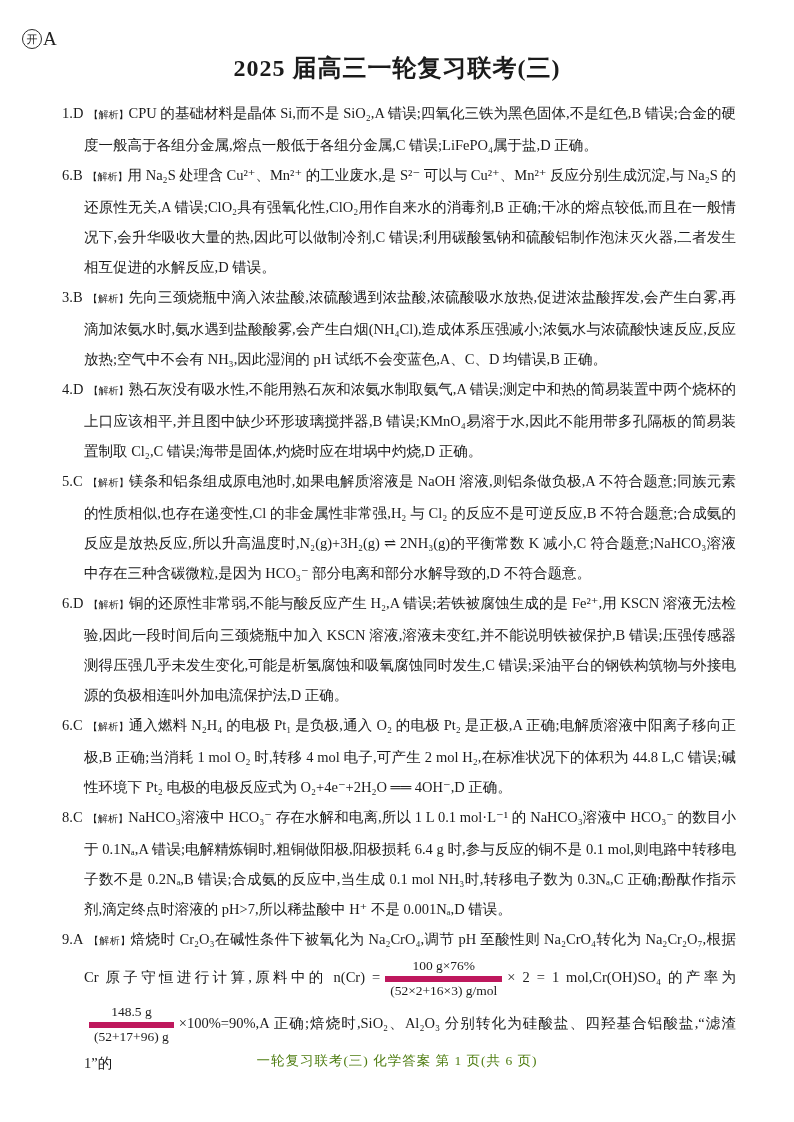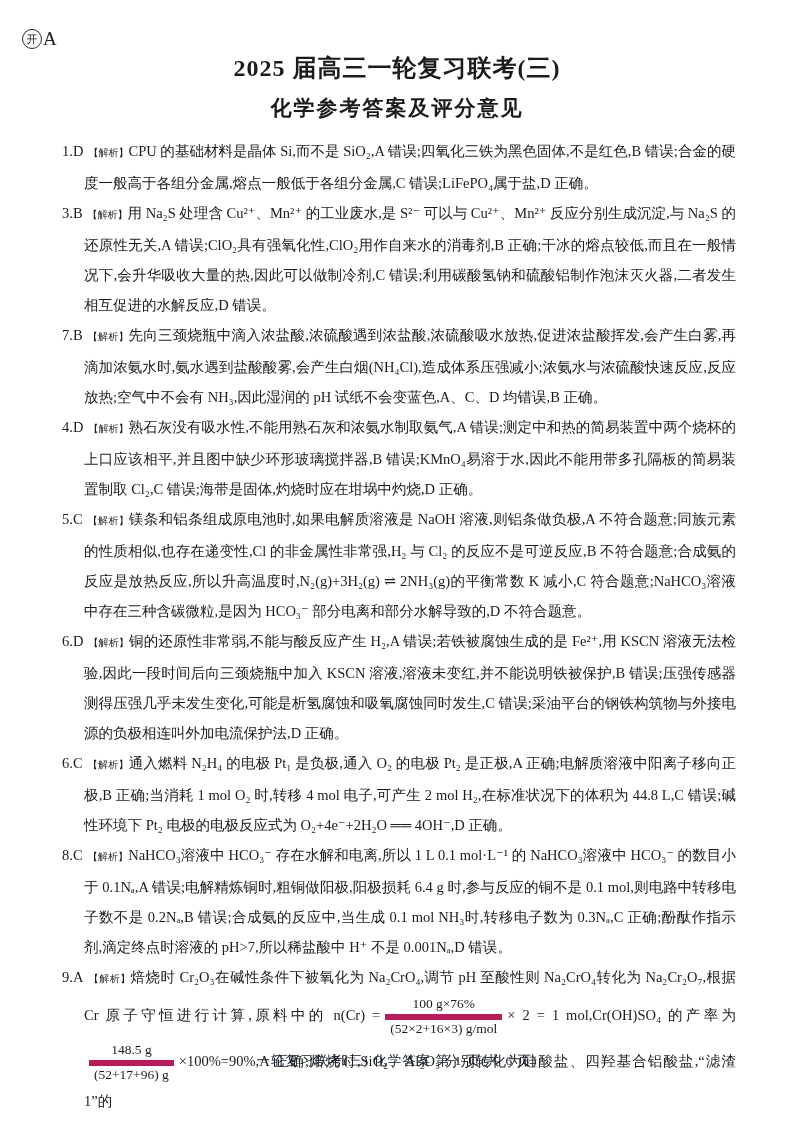--- a/index.html
+++ b/index.html
@@ -59,44 +59,43 @@
     font-size:13.5px;
     margin:2px 5px;
   }
   .frac .fnum { display:block; border-bottom:6px solid #be185d; padding:0 5px 1px 5px; }
   .frac .fden { display:block; padding:1px 5px 0 5px; }
   .footer {
     position:absolute;
     left:0; right:0; top:1052px;
     text-align:center;
     font-size:13.5px;
-    color:#0f172a;
+    color:#4d7c0f;
     letter-spacing:1px;
   }
 </style>
 </head>
 <body>
 
 <div class="page">
 
   <div class="badge">
     <span class="badge-circle">开</span>
     <span class="badge-letter">A</span>
   </div>
 
   <div class="title">2025 届高三一轮复习联考(三)</div>
-  <div class="subtitle">化学参考答案及评分意见</div>
 
   <div class="content">
 
     <p class="item"><span class="num">1.D</span><span class="tag">【解析】</span><span>CPU 的基础材料是晶体 Si,而不是 SiO₂,A 错误;四氧化三铁为黑色固体,不是红色,B 错误;合金的硬度一般高于各组分金属,熔点一般低于各组分金属,C 错误;LiFePO₄属于盐,D 正确。</span></p>
 
-    <p class="item"><span class="num">3.B</span><span class="tag">【解析】</span><span>用 Na₂S 处理含 Cu²⁺、Mn²⁺ 的工业废水,是 S²⁻ 可以与 Cu²⁺、Mn²⁺ 反应分别生成沉淀,与 Na₂S 的还原性无关,A 错误;ClO₂具有强氧化性,ClO₂用作自来水的消毒剂,B 正确;干冰的熔点较低,而且在一般情况下,会升华吸收大量的热,因此可以做制冷剂,C 错误;利用碳酸氢钠和硫酸铝制作泡沫灭火器,二者发生相互促进的水解反应,D 错误。</span></p>
+    <p class="item"><span class="num">6.B</span><span class="tag">【解析】</span><span>用 Na₂S 处理含 Cu²⁺、Mn²⁺ 的工业废水,是 S²⁻ 可以与 Cu²⁺、Mn²⁺ 反应分别生成沉淀,与 Na₂S 的还原性无关,A 错误;ClO₂具有强氧化性,ClO₂用作自来水的消毒剂,B 正确;干冰的熔点较低,而且在一般情况下,会升华吸收大量的热,因此可以做制冷剂,C 错误;利用碳酸氢钠和硫酸铝制作泡沫灭火器,二者发生相互促进的水解反应,D 错误。</span></p>
 
-    <p class="item"><span class="num">7.B</span><span class="tag">【解析】</span><span>先向三颈烧瓶中滴入浓盐酸,浓硫酸遇到浓盐酸,浓硫酸吸水放热,促进浓盐酸挥发,会产生白雾,再滴加浓氨水时,氨水遇到盐酸酸雾,会产生白烟(NH₄Cl),造成体系压强减小;浓氨水与浓硫酸快速反应,反应放热;空气中不会有 NH₃,因此湿润的 pH 试纸不会变蓝色,A、C、D 均错误,B 正确。</span></p>
+    <p class="item"><span class="num">3.B</span><span class="tag">【解析】</span><span>先向三颈烧瓶中滴入浓盐酸,浓硫酸遇到浓盐酸,浓硫酸吸水放热,促进浓盐酸挥发,会产生白雾,再滴加浓氨水时,氨水遇到盐酸酸雾,会产生白烟(NH₄Cl),造成体系压强减小;浓氨水与浓硫酸快速反应,反应放热;空气中不会有 NH₃,因此湿润的 pH 试纸不会变蓝色,A、C、D 均错误,B 正确。</span></p>
 
     <p class="item"><span class="num">4.D</span><span class="tag">【解析】</span><span>熟石灰没有吸水性,不能用熟石灰和浓氨水制取氨气,A 错误;测定中和热的简易装置中两个烧杯的上口应该相平,并且图中缺少环形玻璃搅拌器,B 错误;KMnO₄易溶于水,因此不能用带多孔隔板的简易装置制取 Cl₂,C 错误;海带是固体,灼烧时应在坩埚中灼烧,D 正确。</span></p>
 
     <p class="item"><span class="num">5.C</span><span class="tag">【解析】</span><span>镁条和铝条组成原电池时,如果电解质溶液是 NaOH 溶液,则铝条做负极,A 不符合题意;同族元素的性质相似,也存在递变性,Cl 的非金属性非常强,H₂ 与 Cl₂ 的反应不是可逆反应,B 不符合题意;合成氨的反应是放热反应,所以升高温度时,N₂(g)+3H₂(g) ⇌ 2NH₃(g)的平衡常数 K 减小,C 符合题意;NaHCO₃溶液中存在三种含碳微粒,是因为 HCO₃⁻ 部分电离和部分水解导致的,D 不符合题意。</span></p>
 
     <p class="item"><span class="num">6.D</span><span class="tag">【解析】</span><span>铜的还原性非常弱,不能与酸反应产生 H₂,A 错误;若铁被腐蚀生成的是 Fe²⁺,用 KSCN 溶液无法检验,因此一段时间后向三颈烧瓶中加入 KSCN 溶液,溶液未变红,并不能说明铁被保护,B 错误;压强传感器测得压强几乎未发生变化,可能是析氢腐蚀和吸氧腐蚀同时发生,C 错误;采油平台的钢铁构筑物与外接电源的负极相连叫外加电流保护法,D 正确。</span></p>
 
     <p class="item"><span class="num">6.C</span><span class="tag">【解析】</span><span>通入燃料 N₂H₄ 的电极 Pt₁ 是负极,通入 O₂ 的电极 Pt₂ 是正极,A 正确;电解质溶液中阳离子移向正极,B 正确;当消耗 1 mol O₂ 时,转移 4 mol 电子,可产生 2 mol H₂,在标准状况下的体积为 44.8 L,C 错误;碱性环境下 Pt₂ 电极的电极反应式为 O₂+4e⁻+2H₂O ══ 4OH⁻,D 正确。</span></p>
 
     <p class="item"><span class="num">8.C</span><span class="tag">【解析】</span><span>NaHCO₃溶液中 HCO₃⁻ 存在水解和电离,所以 1 L 0.1 mol·L⁻¹ 的 NaHCO₃溶液中 HCO₃⁻ 的数目小于 0.1Nₐ,A 错误;电解精炼铜时,粗铜做阳极,阳极损耗 6.4 g 时,参与反应的铜不是 0.1 mol,则电路中转移电子数不是 0.2Nₐ,B 错误;合成氨的反应中,当生成 0.1 mol NH₃时,转移电子数为 0.3Nₐ,C 正确;酚酞作指示剂,滴定终点时溶液的 pH&gt;7,所以稀盐酸中 H⁺ 不是 0.001Nₐ,D 错误。</span></p>

